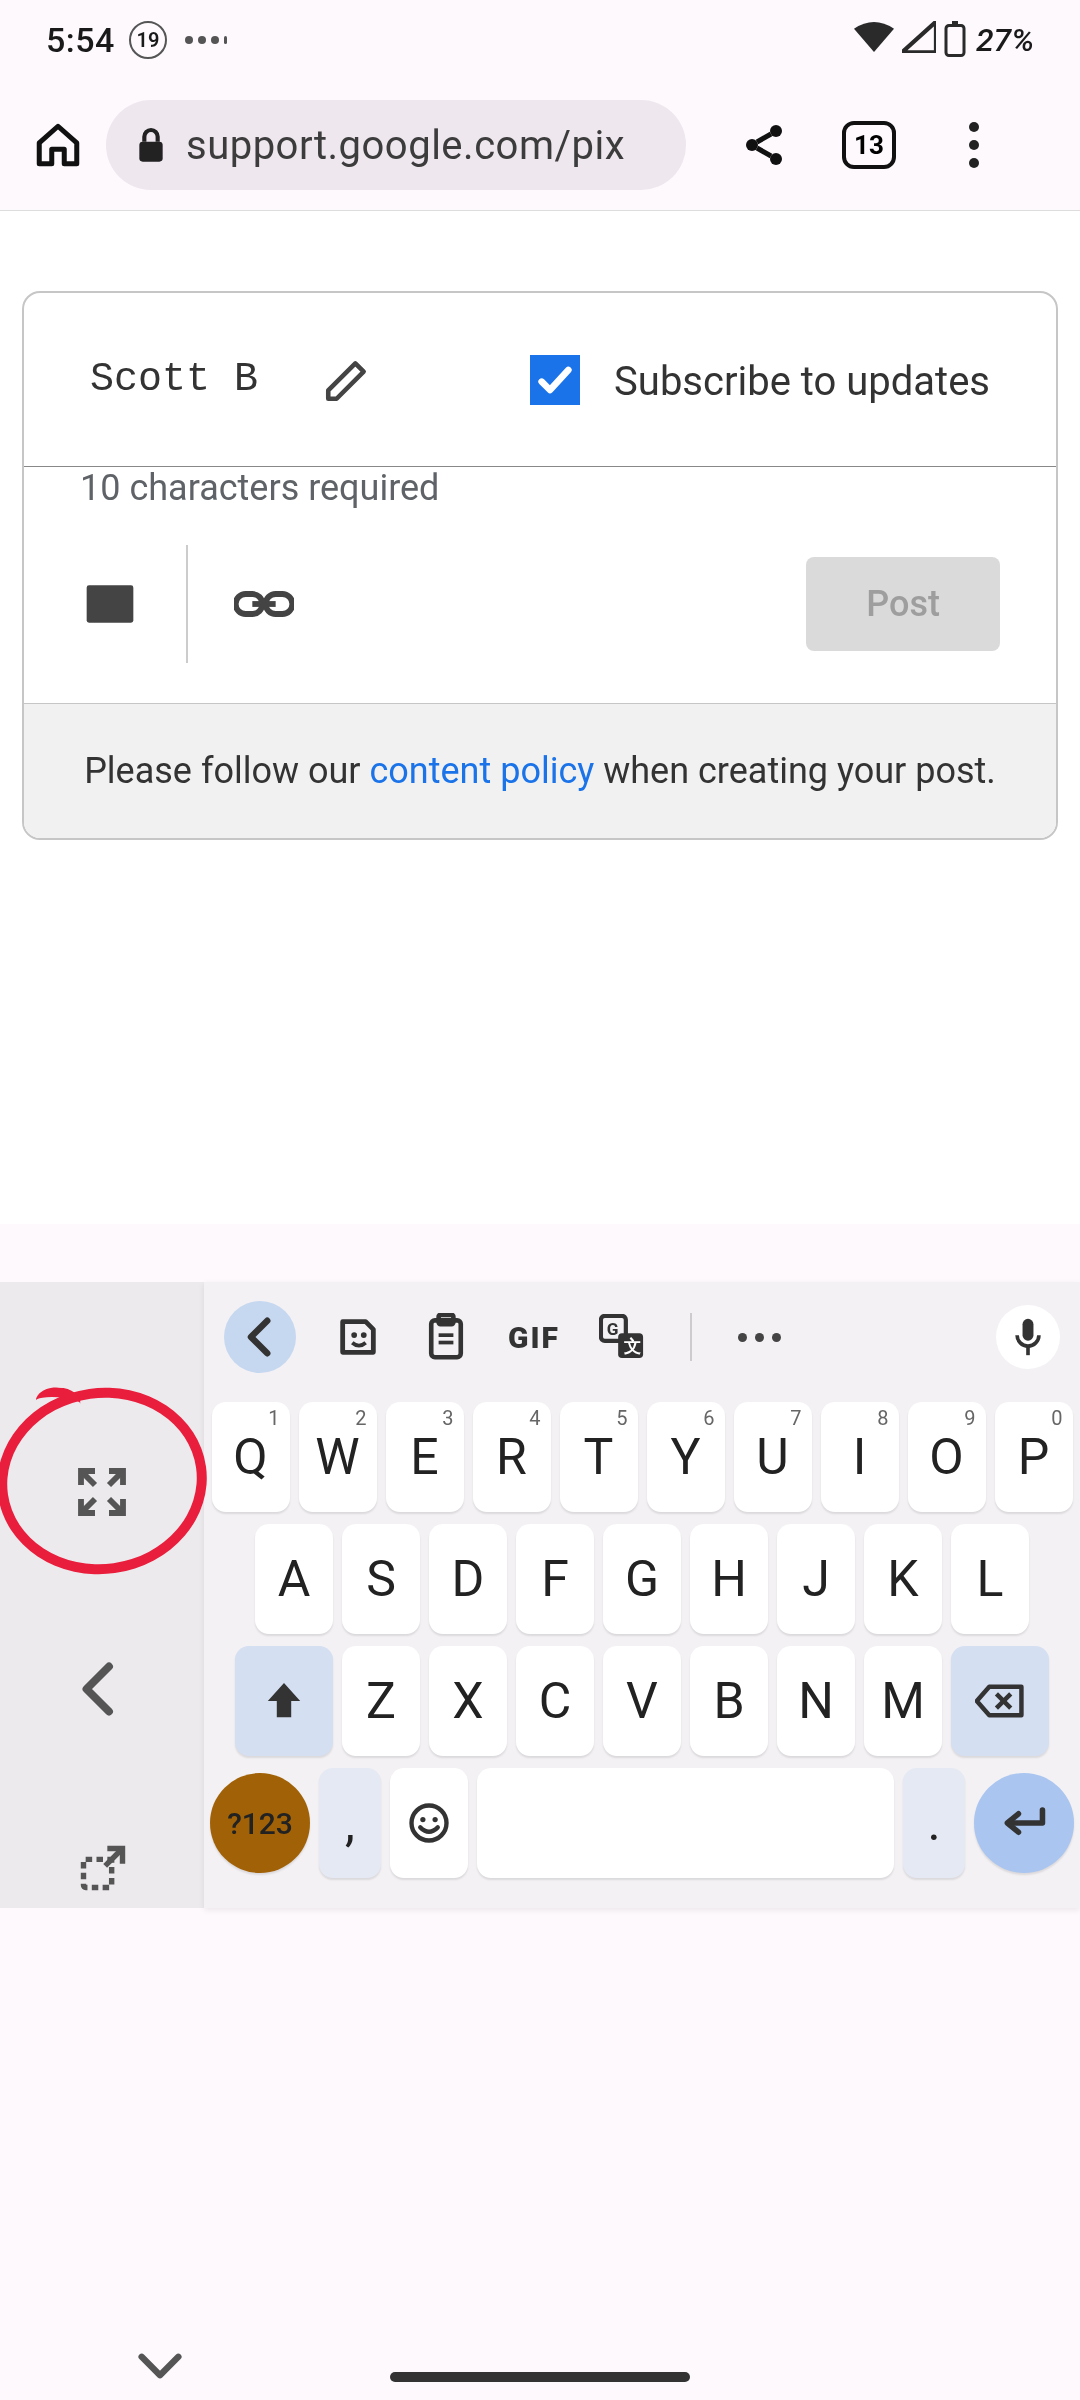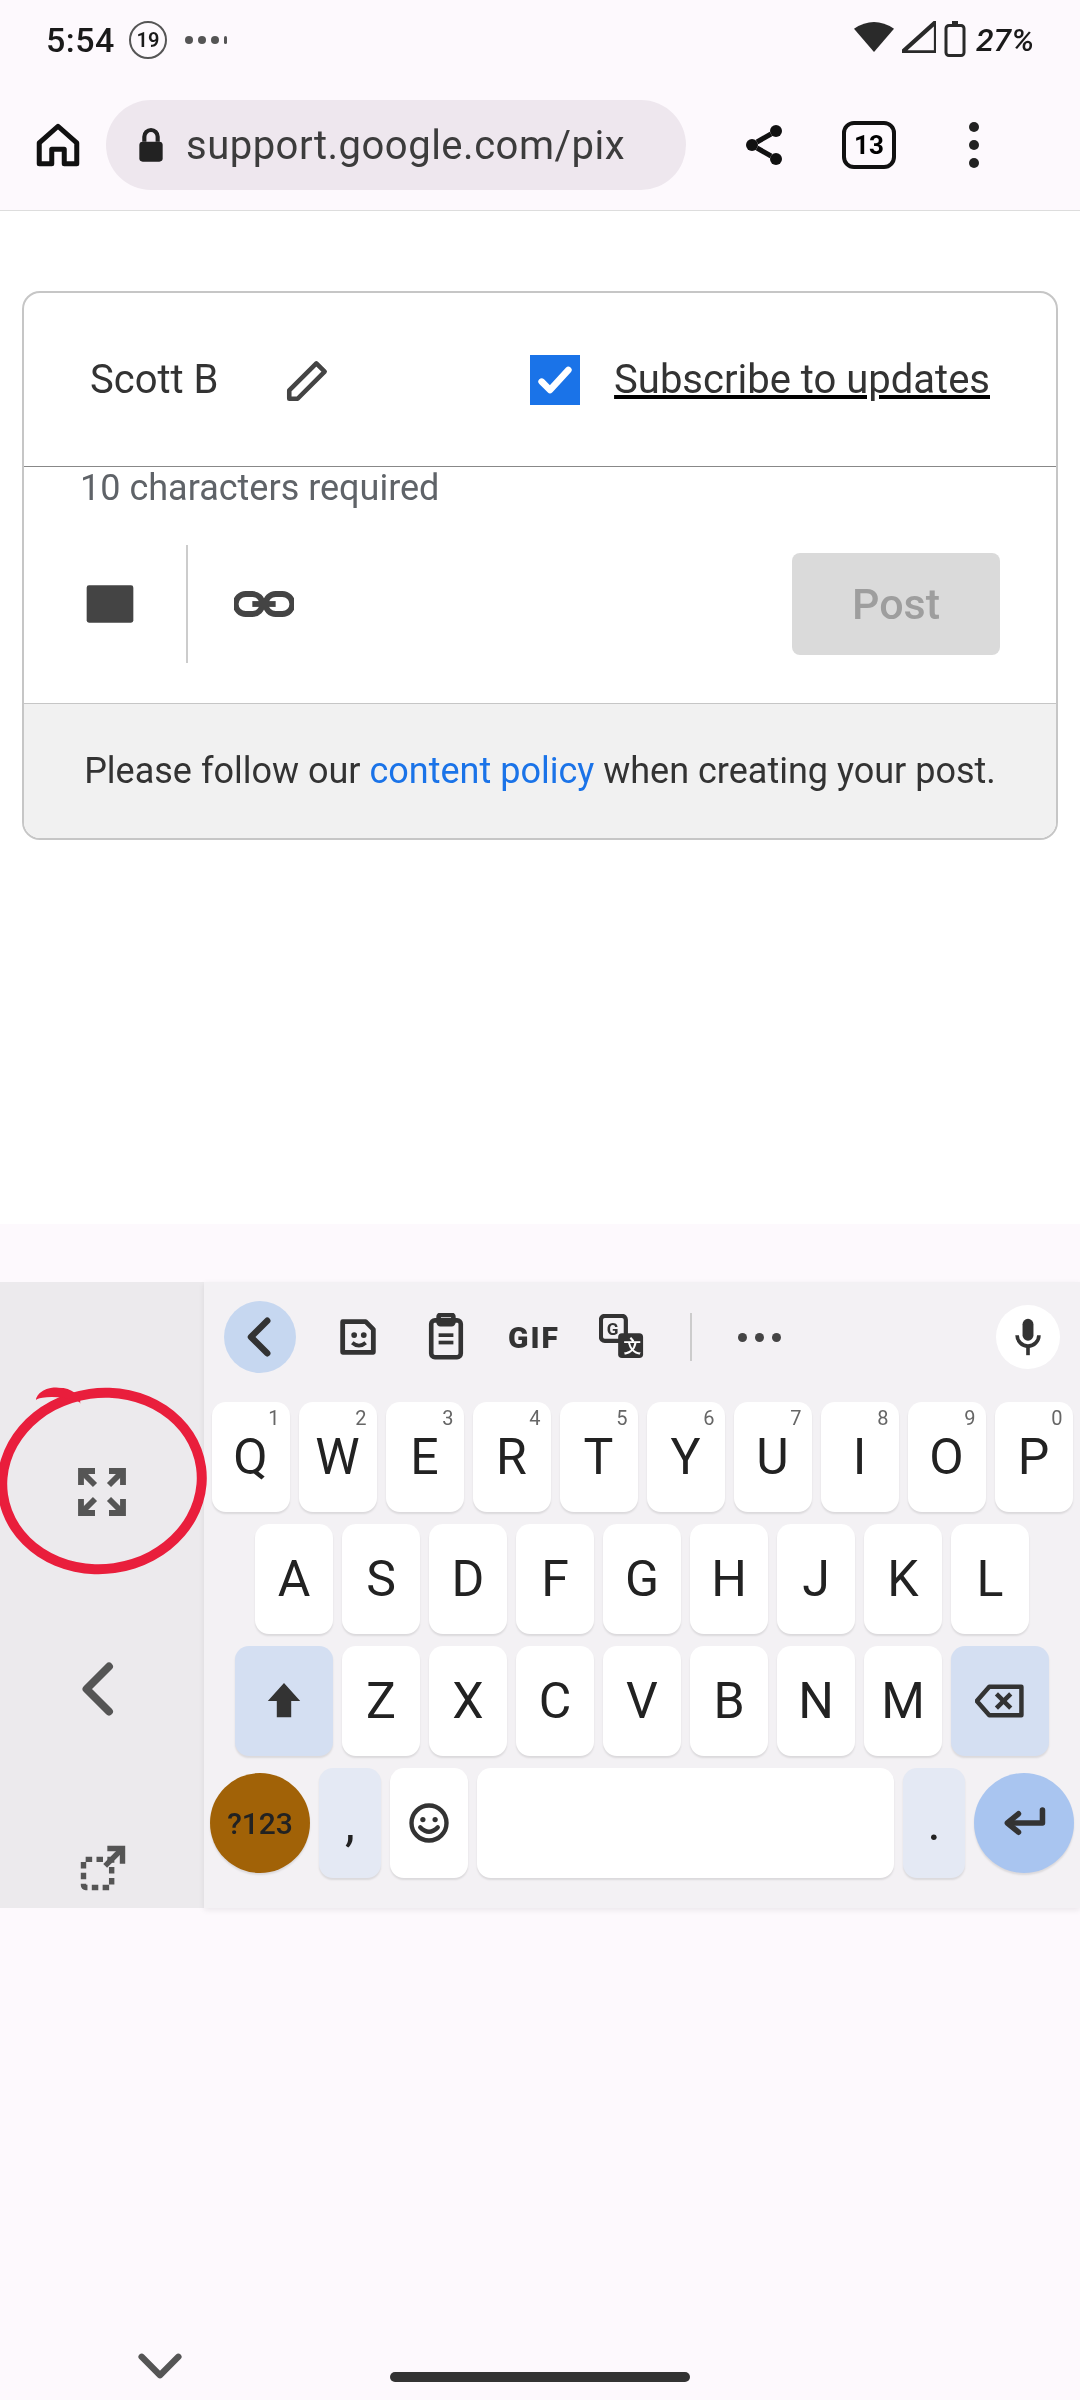--- a/index.html
+++ b/index.html
@@ -97,24 +97,24 @@
       background: #fff;
     }
     .reply-header {
       height: 174px;
       display: flex;
       align-items: center;
       padding: 0 66px;
       gap: 64px;
       border-bottom: 1.5px solid #888;
     }
-    .author { font-size: 40px; color: #333; }
+    .author { font-size: 40px; color: #333; font-family: Liberation Mono, monospace; }
     .edit-icon { width: 50px; height: 50px; }
     .subscribe-wrap {
-      display: flex; align-items: center; gap: 34px; margin-left: auto; text-decoration: underline;
+      display: flex; align-items: flex-end; gap: 34px; margin-left: auto;
     }
     .checkbox {
       width: 50px; height: 50px;
       background: #1a73e8;
       display: flex; align-items: center; justify-content: center;
     }
     .subscribe-text { font-size: 40px; color: #333; }
     .textarea-zone {
       padding: 40px 44px 20px 44px;
       min-height: 240px;
@@ -136,21 +136,21 @@
     .action-row {
       display: flex; align-items: center;
       padding: 20px 56px 40px 56px;
       gap: 40px;
     }
     .img-icon, .link-icon { width: 60px; height: 60px; display: flex; align-items: center; justify-content: center;}
     .divider { width: 1.5px; height: 118px; background: #ccc; margin: 0 6px; align-self: center;}
     .spacer { flex: 1;}
     .btn-cancel { font-size: 40px; color: #1a73e8; font-weight: 500; padding: 20px 30px; }
     .btn-post { 
-      font-size: 43px; color: #9e9e9e; background: #dadada; font-weight: 500;
+      font-size: 36px; color: #9e9e9e; background: #dadada; font-weight: 500;
       padding: 26px 60px; border-radius: 8px; margin-left: 30px;
     }
     .policy-bar {
       background: #f1f1f1;
       border-top: 1.5px solid #c6c6c6;
       padding: 46px 48px;
       font-size: 36px;
       color: #333;
       text-align: center;
     }

